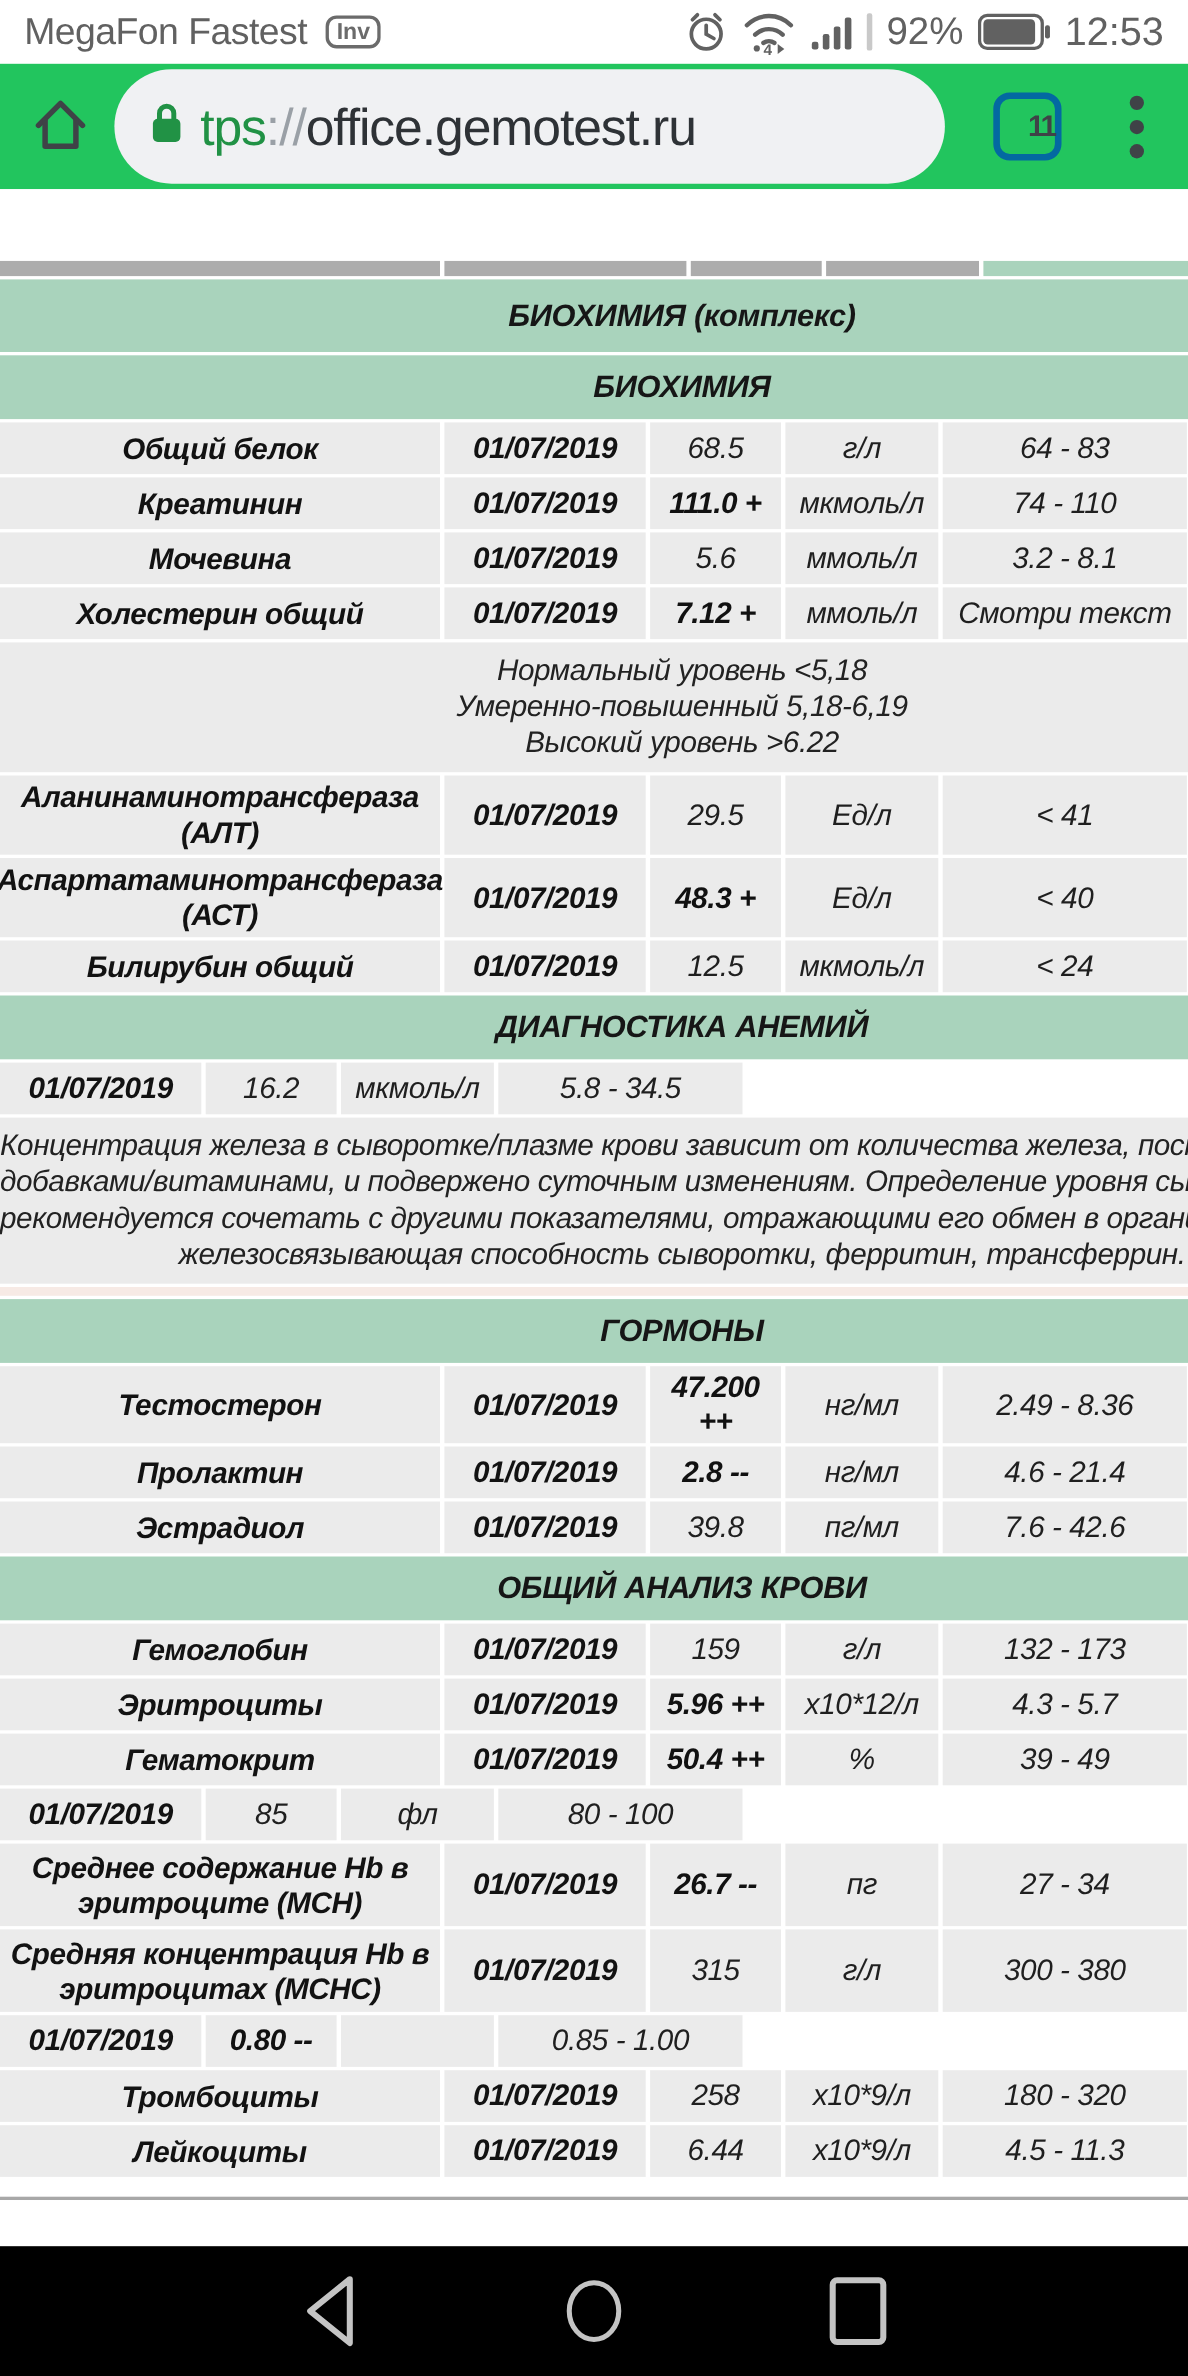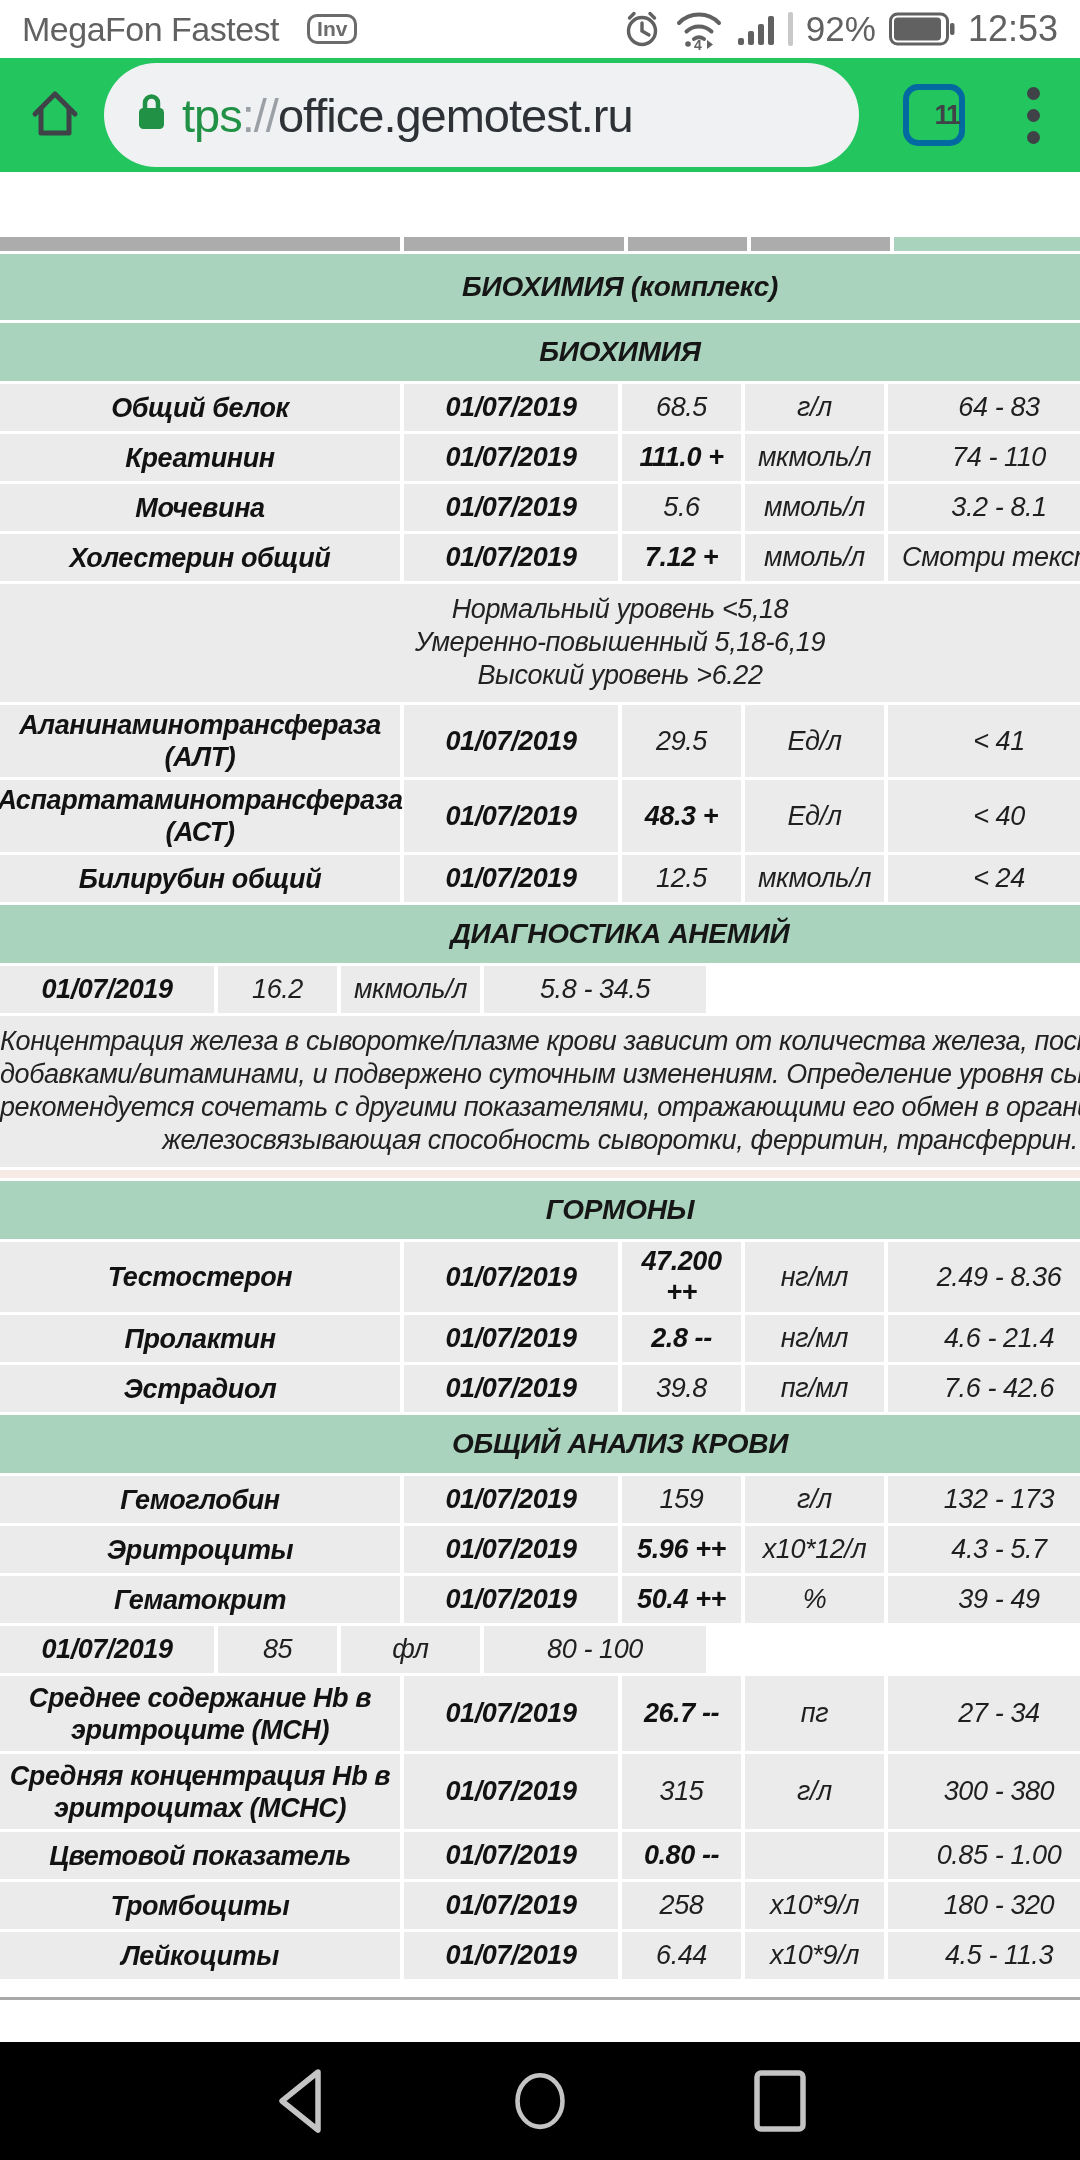--- a/index.html
+++ b/index.html
@@ -7,21 +7,21 @@
     position:relative;width:1080px;height:2160px;background:#fff;
     font-family:"Liberation Sans", sans-serif;overflow:hidden;
     margin:0 auto;
   }
   
   .status-bar{
     position:absolute;top:0;left:0;right:0;height:58px;
     display:flex;align-items:center;justify-content:space-between;
     padding:0 22px;box-sizing:border-box;color:#616161;
   }
-  .sb-left{display:flex;align-items:center;gap:28px;}
+  .sb-left{display:flex;align-items:center;gap:17px;}
   .carrier{font-size:34px;letter-spacing:-0.5px;}
   .sim-badge{
     border:3px solid #6b6b6b;border-radius:10px;font-size:21px;font-weight:bold;
     padding:1px 7px 2px;line-height:1;color:#6b6b6b;
   }
   .sb-right{display:flex;align-items:center;gap:13px;}
   .sb-right svg{display:block;}
   .pct{font-size:35px;}
   .clock-txt{font-size:36px;}
   .sig-sep{width:5px;height:34px;background:#c9c9c9;border-radius:2px;}
@@ -64,21 +64,21 @@
   .section-header.tall{height:66px;}
   .section-header span{font-size:28px;font-weight:bold;color:#161616;letter-spacing:-0.3px;}
   .t-row{display:flex;align-items:stretch;}
   .cell{
     background:#ebebeb;margin-right:4px;display:flex;align-items:center;justify-content:center;
     text-align:center;font-size:27px;color:#1f1f1f;min-height:47px;box-sizing:border-box;
     padding:4px 6px;letter-spacing:-0.4px;
   }
   .t-row.tall2 .cell{min-height:75px;}
   .c-name{width:400px;font-weight:bold;color:#121212;line-height:32px;}
-  .c-date{width:214px;font-weight:bold;color:#121212;}
+  .c-date{width:183px;font-weight:bold;color:#121212;}
   .c-res{width:119px;}
   .c-res.flag{font-weight:bold;color:#111;}
   .c-units{width:139px;}
   .c-ref{width:222px;}
   .t-note{
     background:#ebebeb;padding:9px 0 10px;text-align:center;
   }
   .t-note p{margin:0;font-size:27px;line-height:33px;color:#222;white-space:nowrap;letter-spacing:-0.4px;}
   .pink-strip{height:8px;background:#f7eae5;}
   .page-divider{height:3px;background:#a8a8a8;margin-top:15px;}
@@ -321,21 +321,20 @@
             <div class="cell c-ref">27 - 34</div>
           </div>
           <div class="t-block t-row tall2">
             <div class="cell c-name">Средняя концентрация Hb в эритроцитах (MCHC)</div>
             <div class="cell c-date">01/07/2019</div>
             <div class="cell c-res">315</div>
             <div class="cell c-units">г/л</div>
             <div class="cell c-ref">300 - 380</div>
           </div>
           <div class="t-block t-row">
-            <div class="cell c-name">Цветовой показатель</div>
             <div class="cell c-date">01/07/2019</div>
             <div class="cell c-res flag">0.80 --</div>
             <div class="cell c-units"></div>
             <div class="cell c-ref">0.85 - 1.00</div>
           </div>
           <div class="t-block t-row">
             <div class="cell c-name">Тромбоциты</div>
             <div class="cell c-date">01/07/2019</div>
             <div class="cell c-res">258</div>
             <div class="cell c-units">х10*9/л</div>

